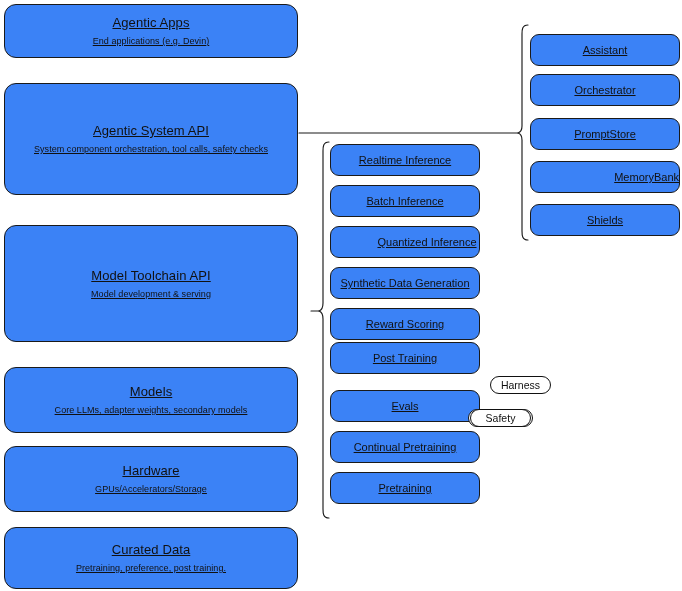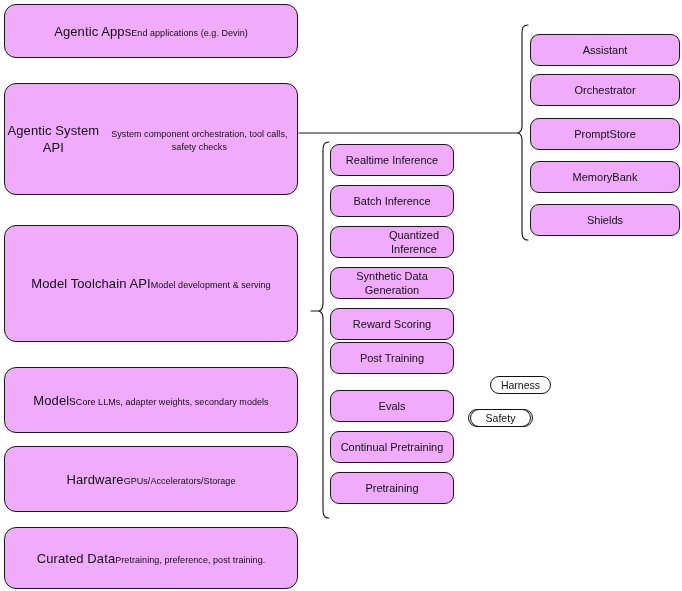--- a/index.html
+++ b/index.html
@@ -16,50 +16,51 @@
     position: relative;
     width: 682px;
     height: 591px;
     background: #ffffff;
     overflow: hidden;
   }
   
   .box {
     position: absolute;
     box-sizing: border-box;
-    background: #f0abfc;
+    background: #3b82f6;
     border: 1px solid #1a1a1a;
     border-radius: 11px;
     display: flex;
-    flex-direction: row;
+    flex-direction: column;
     align-items: center;
     justify-content: center;
     text-align: center;
     color: #111111;
+    text-decoration: underline;
   }
   .layer-box {
     left: 4px;
     width: 294px;
     border-radius: 12px;
   }
   .layer-title {
     font-size: 13px;
     line-height: 17px;
     letter-spacing: 0.1px;
   }
   .layer-sub {
     font-size: 9px;
     line-height: 13px;
     margin-top: 4px;
     letter-spacing: 0.05px;
   }
   
   .mid-box {
     left: 330px;
-    width: 124px;
+    width: 150px;
     height: 32px;
     border-radius: 9px;
     font-size: 11px;
     line-height: 14px;
   }
   
   .right-box {
     left: 530px;
     width: 150px;
     height: 32px;
@@ -199,20 +200,20 @@
 
   <div class="box right-box" style="top:34px;">
     <span>Assistant</span>
   </div>
   <div class="box right-box" style="top:74px;">
     <span>Orchestrator</span>
   </div>
   <div class="box right-box" style="top:118px;">
     <span>PromptStore</span>
   </div>
-  <div class="box right-box" style="top:161px;">
+  <div class="box right-box" style="top:161px;align-items:flex-end;">
     <span>MemoryBank</span>
   </div>
   <div class="box right-box" style="top:204px;">
     <span>Shields</span>
   </div>
 
 </div>
 
 </body></html>

